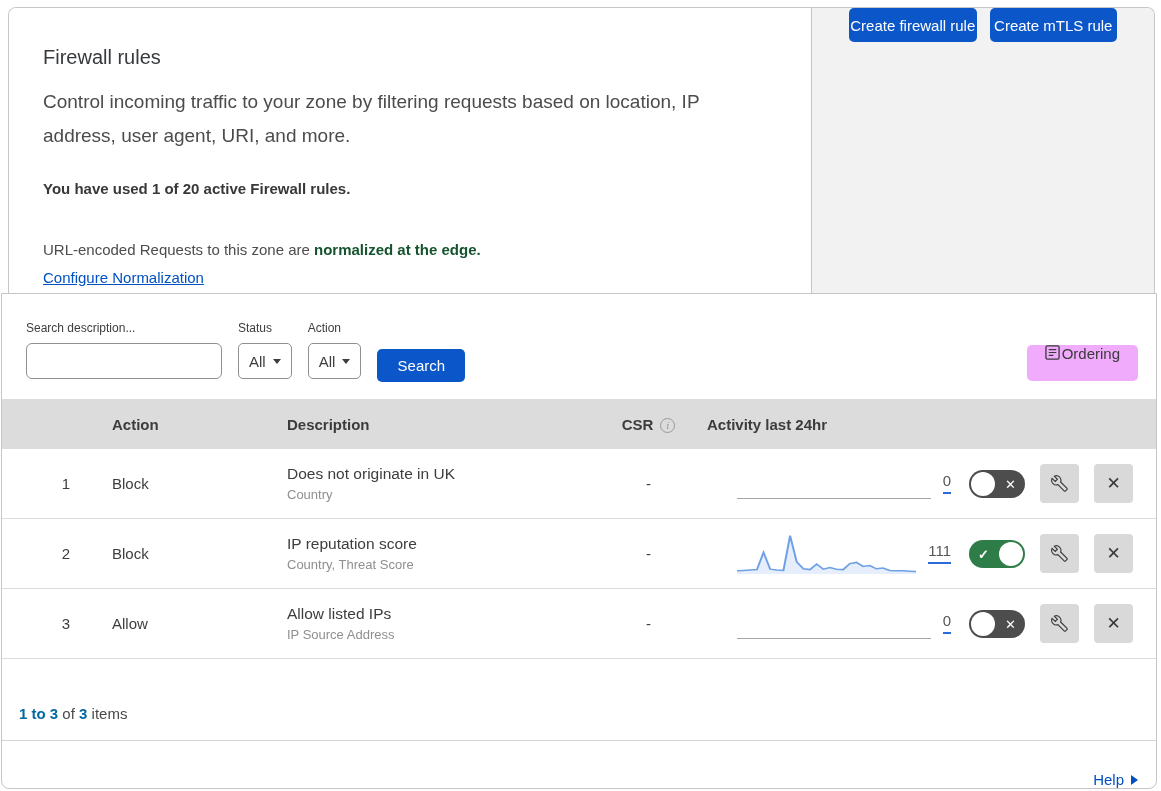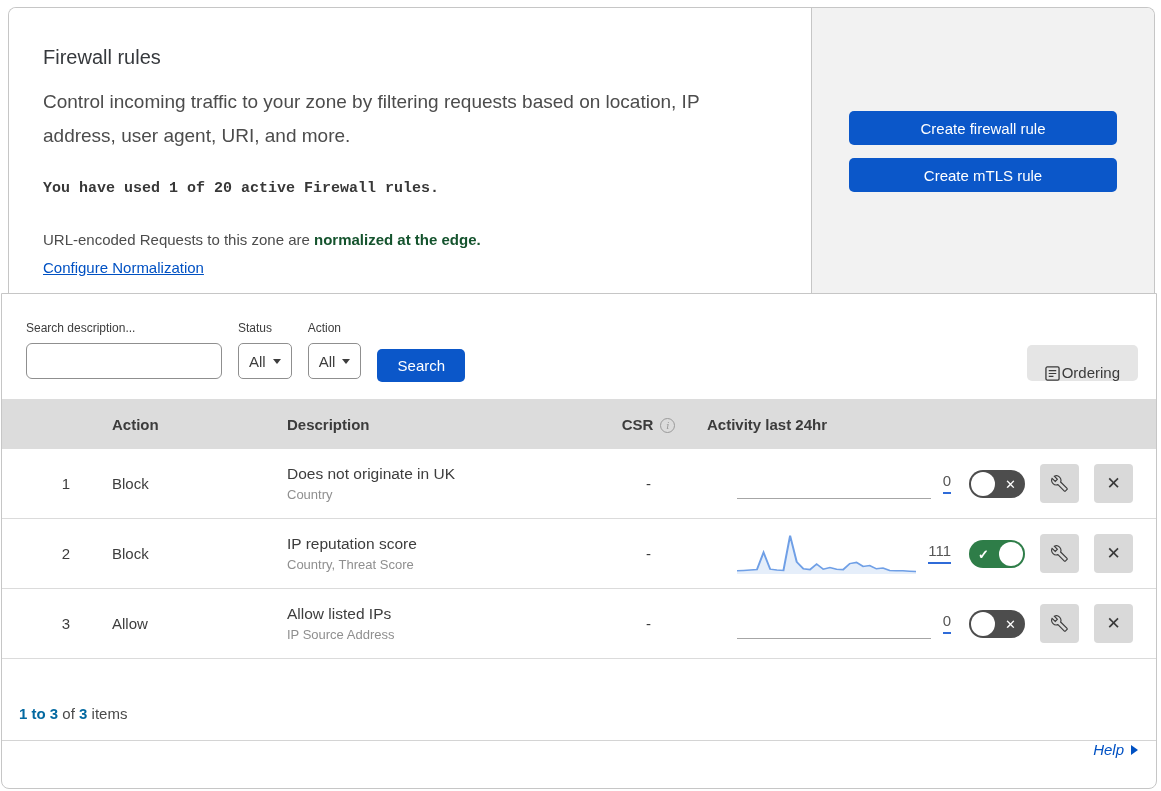--- a/index.html
+++ b/index.html
@@ -9,26 +9,26 @@
     font-family:"Liberation Sans", sans-serif; color:#3d3d3d;
   }
   .hero {
     position:absolute; left:8px; top:7px; width:1147px; height:288px;
     border:1px solid #c6c6c6; border-bottom:none; border-radius:8px 8px 0 0;
     display:flex; overflow:hidden; background:#fff;
   }
   .hero-left { width:803px; border-right:1px solid #c6c6c6; padding:38px 40px 0 34px; background:#fff; }
   .hero-left h1 { font-size:20px; font-weight:400; color:#36393d; margin-bottom:16px; }
   .hero-desc { font-size:19px; color:#4c4c4c; line-height:1.8; max-width:660px; margin-bottom:27px; }
-  .hero-usage { font-size:15px; font-weight:700; color:#383838; margin-bottom:30px;font-family:Liberation Mono, monospace; }
+  .hero-usage { font-size:15px; font-weight:700; color:#383838; margin-bottom:40px; }
   .hero-norm { font-size:15px; color:#4c4c4c; line-height:1.75; margin-bottom:5px; }
   .hero-norm strong { color:#14532d;text-align:right; }
   .link { color:#0051c3; text-decoration:underline; font-size:15px; cursor:pointer; }
   .hero-right {
-    flex:1; background:#f2f2f2; display:flex; flex-direction:column;
+    flex:1; background:#f2f2f2; display:flex; flex-direction:row;
     justify-content:center; gap:13px; padding:0 37px;
   }
   .btn-primary {
     background:#0b57c9; color:#fff; border:none; border-radius:5px;
     height:34px; font-size:15px; font-family:inherit; cursor:pointer; width:100%;
   }
   .main {
     position:absolute; left:1px; top:293px; width:1156px; height:496px;
     border:1px solid #c6c6c6; border-radius:0 0 8px 8px; background:#fff;
     display:flex; flex-direction:column; overflow:hidden;
@@ -43,22 +43,22 @@
   .searchbox input { border:none; outline:none; flex:1; font-size:14px; font-family:inherit; background:transparent; }
   .select {
     height:36px; border:1px solid #8f8f8f; border-radius:5px; background:#fff;
     display:flex; align-items:center; justify-content:center; gap:7px;
     font-size:15px; color:#3d3d3d; padding:0 10px; cursor:pointer;
   }
   .caret-down { width:0; height:0; border-left:4.5px solid transparent; border-right:4.5px solid transparent; border-top:5px solid #3d3d3d; }
   .btn-search { width:88px; height:33px; margin-top:28px; border-radius:5px; }
   .btn-gray {
     margin-left:auto; margin-top:24px; height:36px; padding:0 18px;
-    background:#e5e5e5; border:none; border-radius:5px; font-size:15px; color:#3b3b3b;
-    font-family:inherit; display:flex; align-items:flex-end; gap:2px; cursor:pointer;
+    background:#f0abfc; border:none; border-radius:5px; font-size:15px; color:#3b3b3b;
+    font-family:inherit; display:flex; align-items:flex-start; gap:2px; cursor:pointer;
   }
   
   .thead {
     height:50px; background:#dcdcdc; display:flex; align-items:center;
     font-size:15px; font-weight:700; color:#3c3c3c; flex-shrink:0;
   }
   .col-num { width:90px; text-align:right; padding-right:22px; }
   .col-action { width:175px; padding-left:20px; }
   .col-desc { flex:1; padding-left:20px; }
   .col-csr { width:85px; text-align:center; }
@@ -95,21 +95,21 @@
     width:39px; height:39px; background:#d9d9d9; border:none; border-radius:4px;
     display:flex; align-items:center; justify-content:center; cursor:pointer;
     color:#3a3a3a; font-size:17px; flex-shrink:0;
   }
   
   .table-spacer { height:46px; flex-shrink:0; }
   .items-line { padding:0 0 18px 17px; font-size:15px; color:#4a4a4a; }
   .items-line strong { color:#0369a1; }
   .help-row {
     margin-top:auto; border-top:1px solid #d4d4d4; height:48px; flex-shrink:0;
-    display:flex; align-items:flex-start; justify-content:flex-end; padding-right:18px;font-style:italic;
+    display:flex; align-items:flex-end; justify-content:flex-end; padding-right:18px;
   }
   .help-link { color:#0051c3; font-size:15px; text-decoration:none; display:flex; align-items:center; gap:7px; cursor:pointer; }
   .caret-right { width:0; height:0; border-top:5.5px solid transparent; border-bottom:5.5px solid transparent; border-left:7px solid #0051c3; }
   svg.glyph { display:block; }
 </style>
 </head>
 <body>
 
 <div class="hero">
   <div class="hero-left">

